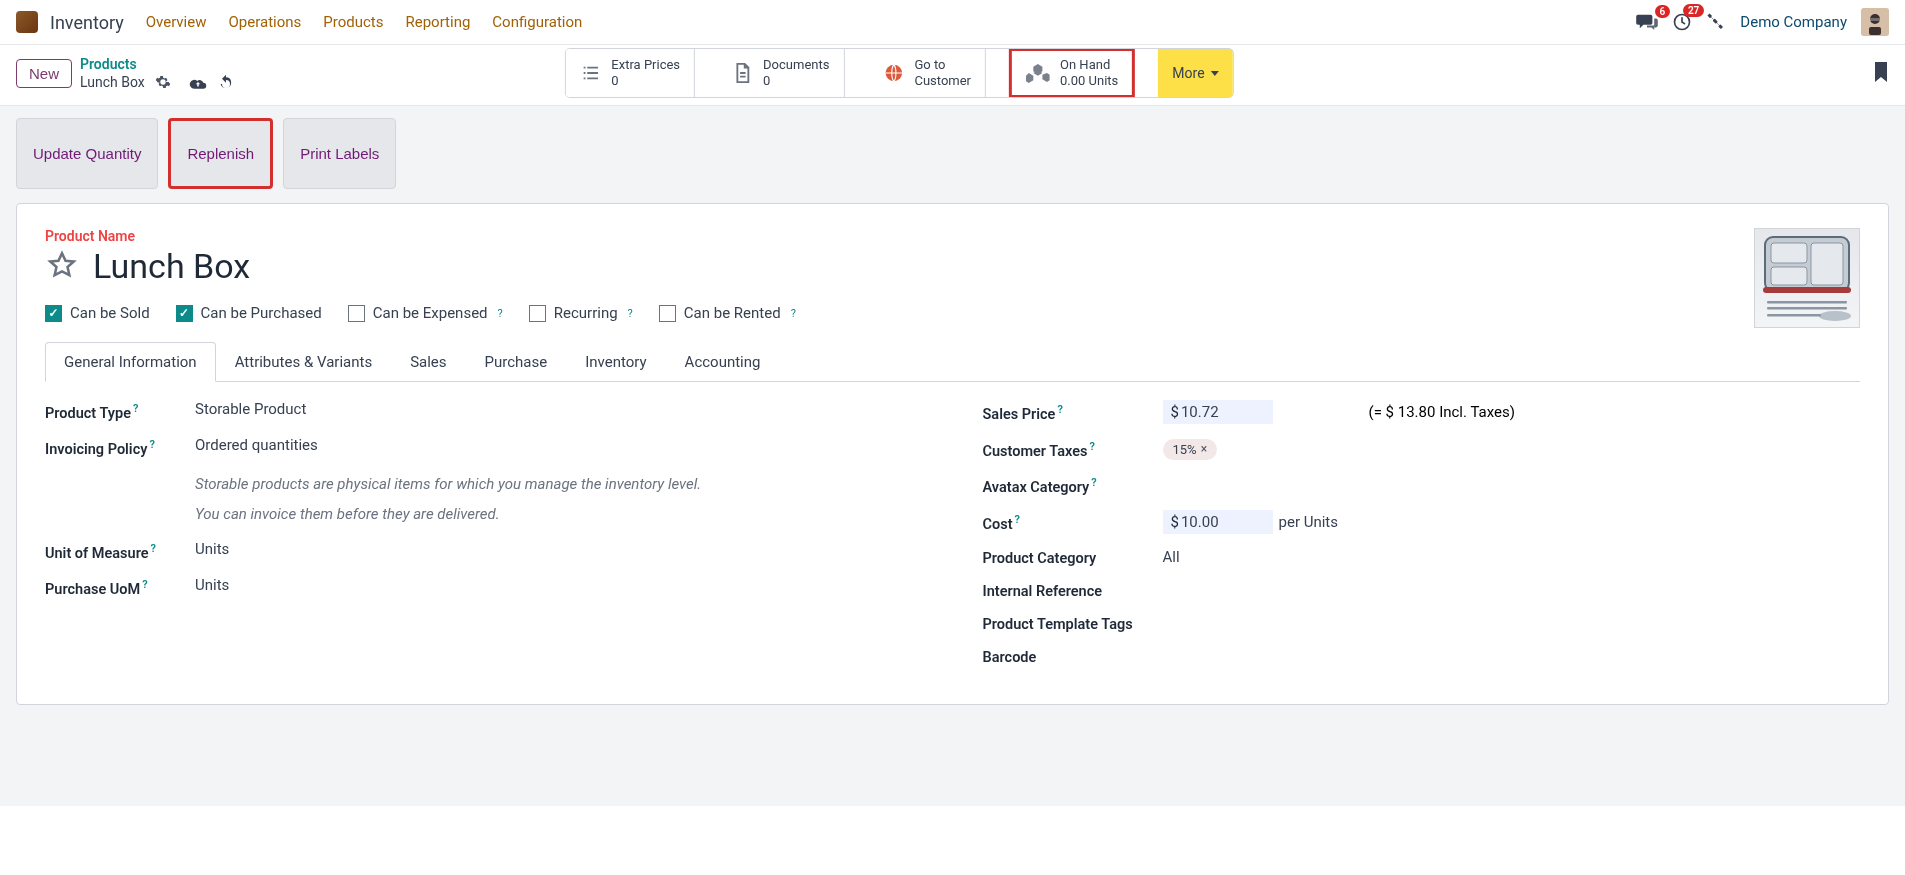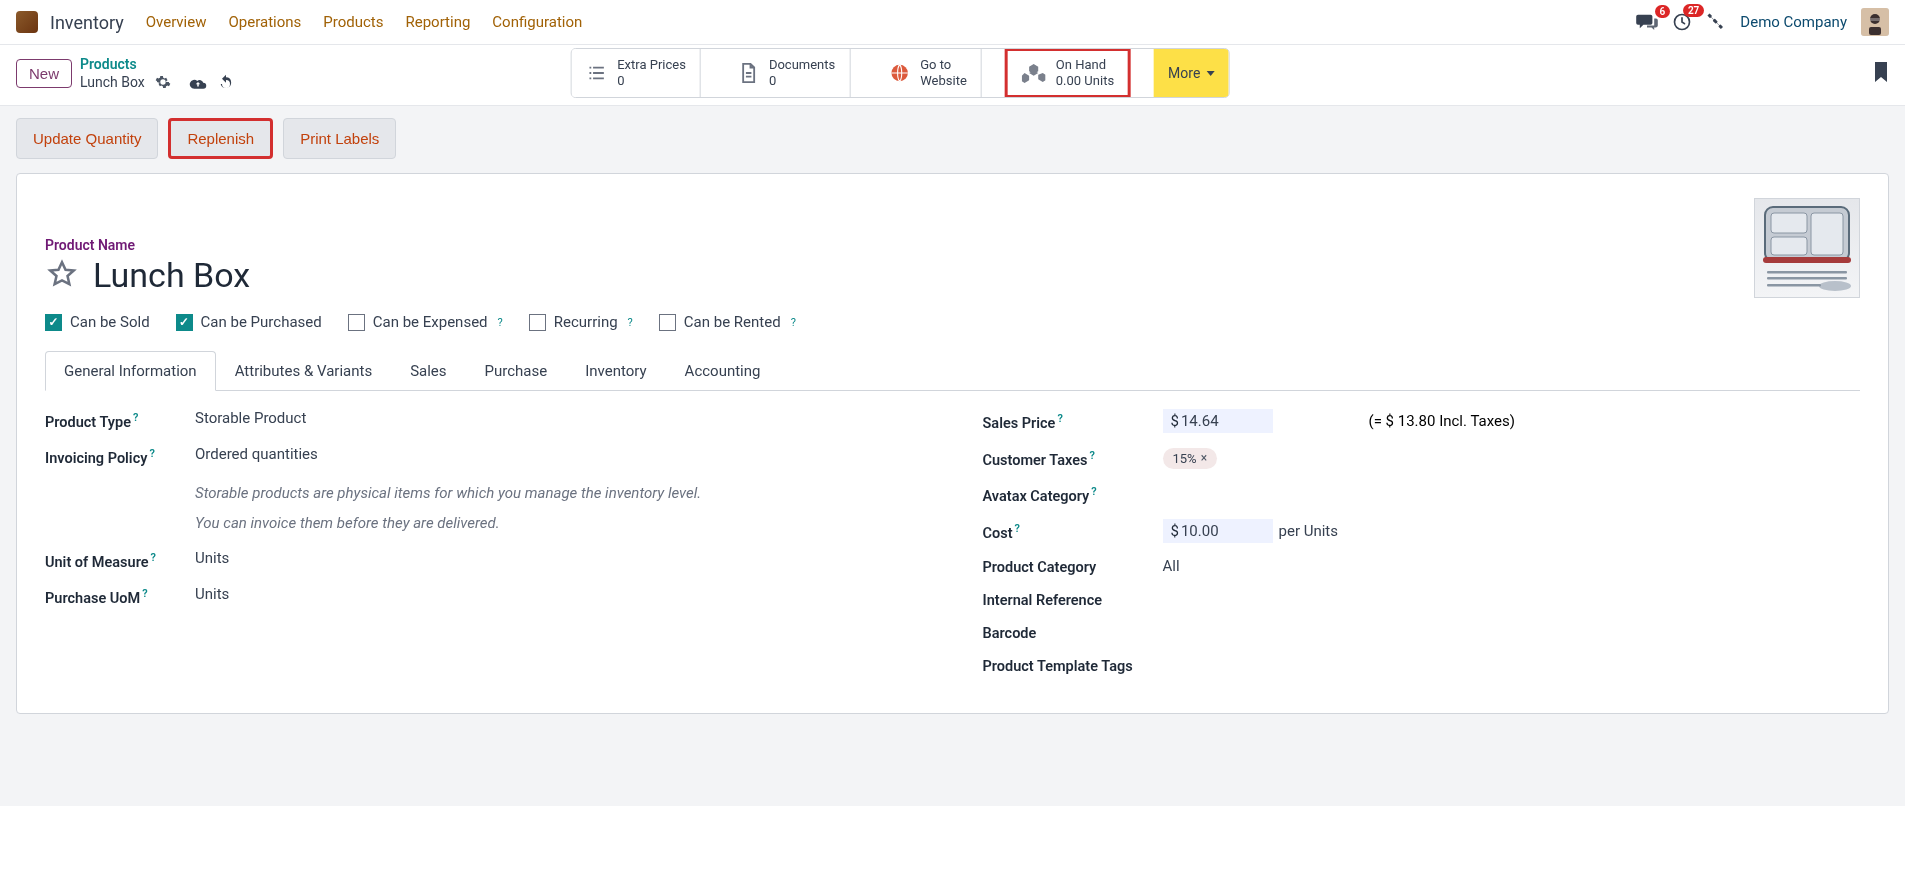--- a/index.html
+++ b/index.html
@@ -113,34 +113,34 @@
   .highlight-red-box { border: 3px solid #d32f2f !important; }
   .content-area {
     background: #f3f4f6;
     padding: 0 16px 20px 16px;
     min-height: 700px;
   }
   .action-row { display: flex; gap: 10px; padding: 12px 0 14px 0; }
   .action-btn {
     background: #e5e7eb;
     border: 1px solid #d1d5db;
-    padding: 9px 16px;
+    padding: 24px 16px;
     font-size: 15px;
-    color: #c2410c;
+    color: #701a75;
     cursor: pointer;
     border-radius: 4px;
   }
   .form-panel {
     background: #fff;
     border: 1px solid #d1d5db;
     border-radius: 4px;
     padding: 24px 28px;
     position: relative;
   }
-  .fld-label-sm { font-size: 14px; font-weight: 600; color: #701a75; margin-bottom: 2px; margin-top: 39px; }
+  .fld-label-sm { font-size: 14px; font-weight: 600; color: #ef4444; margin-bottom: 2px; }
   .prod-title-row { display: flex; align-items: center; gap: 14px; margin-bottom: 18px; }
   .star-outline {
     width: 34px; height: 34px; cursor: pointer;
   }
   .prod-title { font-size: 34px; color: #1f2937; }
   .flags-row { display: flex; gap: 26px; margin-bottom: 20px; align-items: center; }
   .flag { display: flex; align-items: center; gap: 8px; cursor: pointer; font-size: 15px; }
   .chk {
     width: 17px; height: 17px;
     border: 1.5px solid #6b7280;
@@ -294,21 +294,21 @@
     </div>
     <div class="stat-box">
       <div class="stat-icon">
         <svg width="22" height="22" viewBox="0 0 24 24">
             <circle cx="12" cy="12" r="9" fill="#dc5a3c"></circle>
             <path d="M3 12h18M12 3c3 3 3 15 0 18M12 3c-3 3-3 15 0 18" stroke="#fff" stroke-width="1.2" fill="none"></path>
           </svg>
       </div>
       <div class="stat-text">
         <span class="st-top">Go to</span>
-        <span class="st-bot">Website</span>
+        <span class="st-bot">Customer</span>
       </div>
     </div>
     <div class="stat-box stat-on-hand-box">
       <div class="stat-icon">
         <svg width="24" height="20" viewBox="0 0 26 22">
             <path fill="#6b7280" d="M13 1l5 3v5l-5 3-5-3V4zM3 11l5 3v5l-5 3-3-2v-6zM23 11l3 2v6l-3 2-5-3v-5zM8 11l5-3 5 3-5 3z" opacity=".9"></path>
           </svg>
       </div>
       <div class="stat-text">
         <span class="st-top">On Hand</span>
@@ -416,21 +416,21 @@
           <div class="fld-val">Units</div>
         </div>
       </div>
 
       <div class="col">
         <div class="fld-row" style="align-items:center">
           <div class="fld-lbl" style="width:180px"><span>Sales Price</span><span class="help-q">?</span></div>
           <div class="fld-val" style="display:flex; align-items:center; gap:0">
             <span class="price-input">
               <span class="currency">$</span>
-                <span>14.64</span>
+                <span>10.72</span>
             </span>
             <span class="incltax">(= $ 13.80 Incl. Taxes)</span>
           </div>
         </div>
         <div class="fld-row" style="align-items:center">
           <div class="fld-lbl" style="width:180px"><span>Customer Taxes</span><span class="help-q">?</span></div>
           <div class="fld-val">
             <span class="tax-chip">
               <span>15%</span>
               <span class="x">×</span>
@@ -453,23 +453,23 @@
         </div>
         <div class="fld-row">
           <div class="fld-lbl" style="width:180px">Product Category</div>
           <div class="fld-val">All</div>
         </div>
         <div class="fld-row">
           <div class="fld-lbl" style="width:180px">Internal Reference</div>
           <div class="fld-val"></div>
         </div>
         <div class="fld-row">
+          <div class="fld-lbl" style="width:180px">Product Template Tags</div>
+          <div class="fld-val"></div>
+        </div>
+        <div class="fld-row">
           <div class="fld-lbl" style="width:180px">Barcode</div>
           <div class="fld-val"></div>
         </div>
-        <div class="fld-row">
-          <div class="fld-lbl" style="width:180px">Product Template Tags</div>
-          <div class="fld-val"></div>
-        </div>
       </div>
     </div>
   </div>
 </div>
 
 </body></html>

